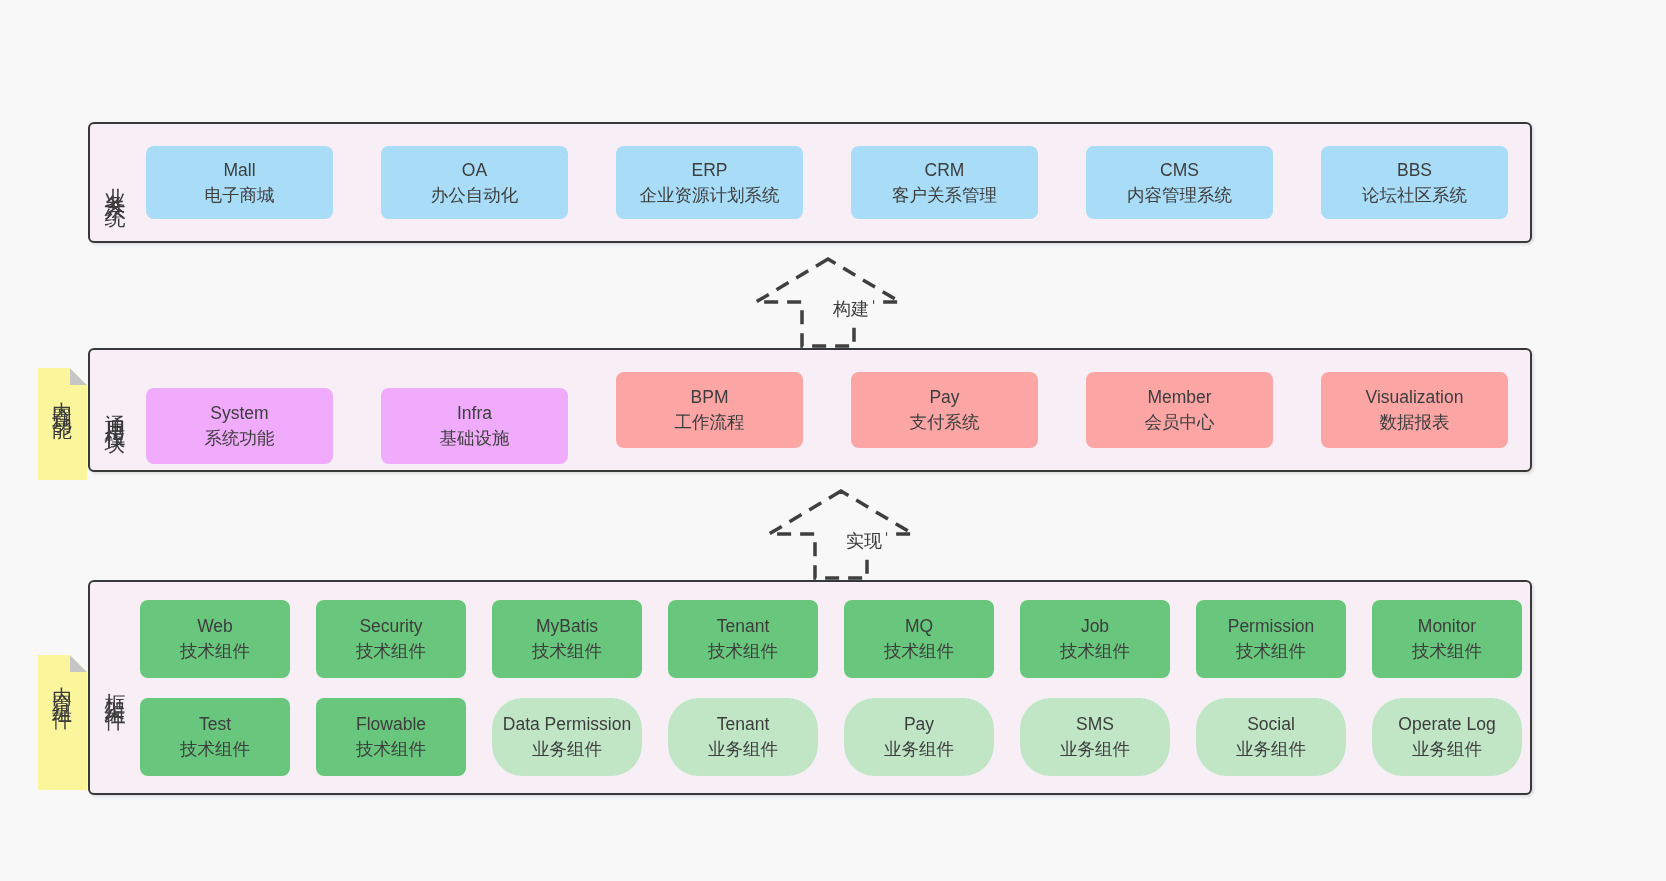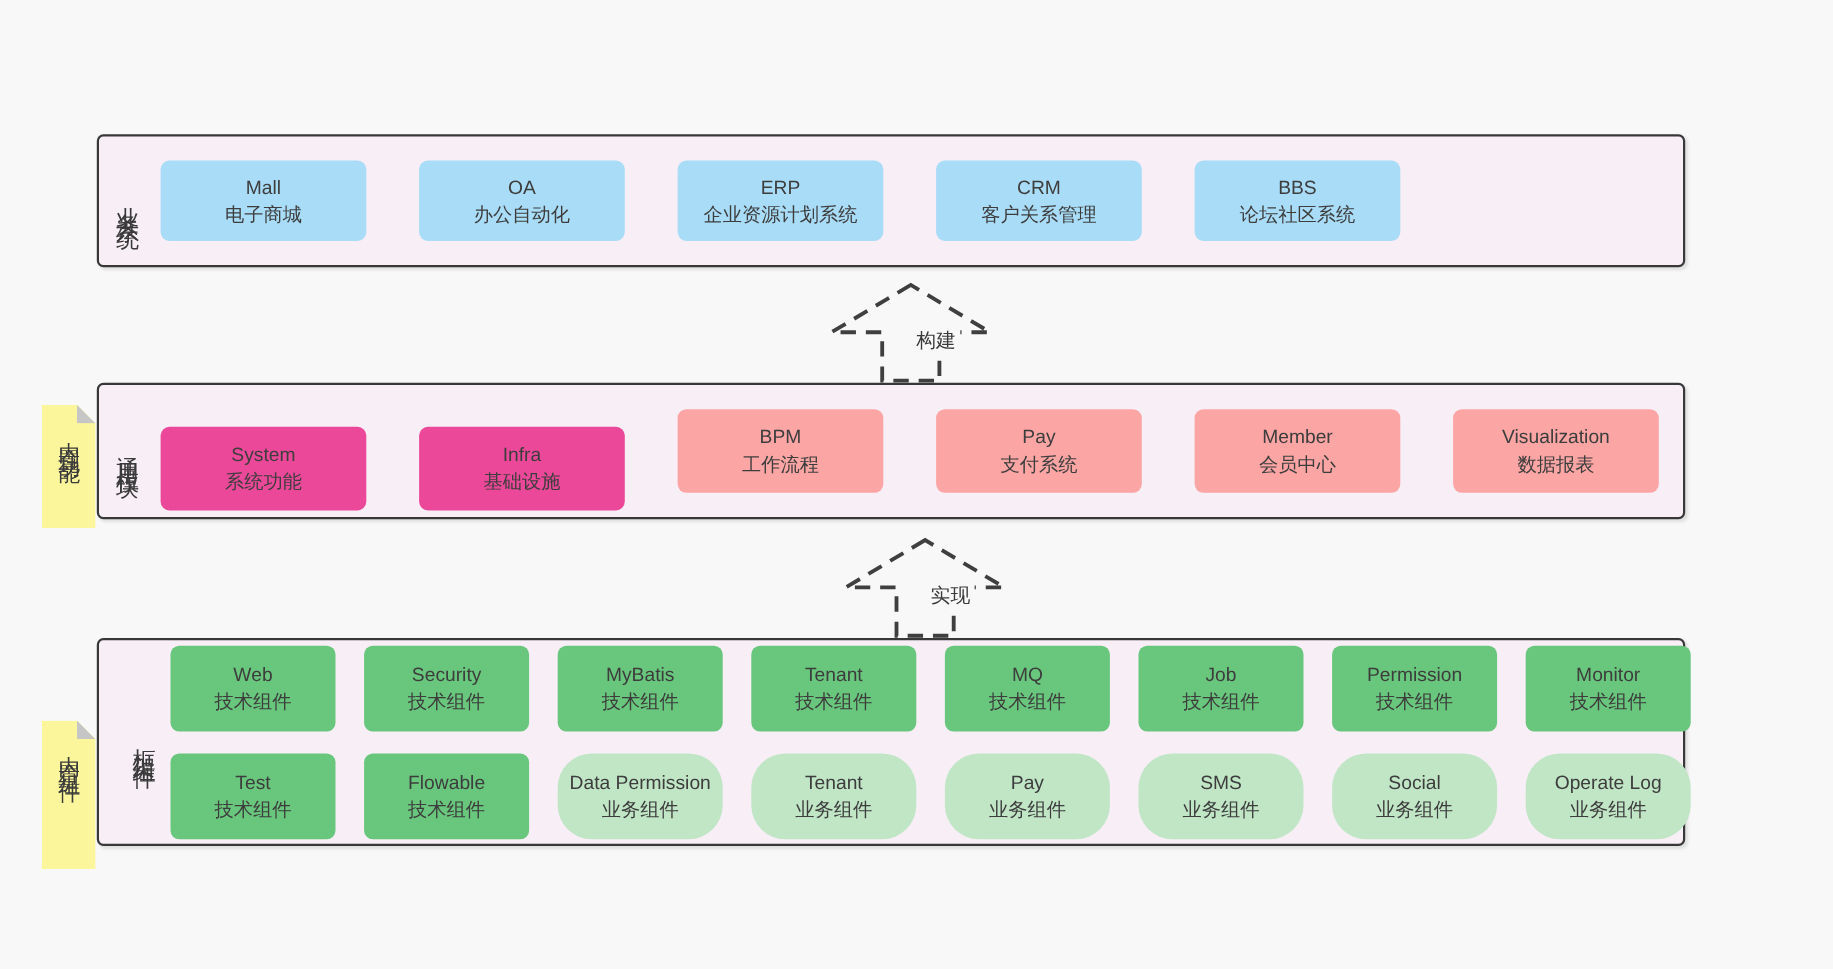--- a/index.html
+++ b/index.html
@@ -10,38 +10,38 @@
     color:#3a3a3a;overflow:hidden;
   }
   .layer{
     position:absolute;left:88px;width:1444px;box-sizing:border-box;
     background:#f7eef6;border:2px solid #383838;border-radius:6px;
     box-shadow:2px 2px 3px rgba(0,0,0,0.10);
     display:flex;align-items:center;
   }
   #layer-business{top:122px;height:121px;}
   #layer-modules{top:348px;height:124px;}
-  #layer-components{top:580px;height:189px;padding-left:15px;}
+  #layer-components{top:580px;height:215px;}
 
   .vlabel-wrap{width:50px;flex:0 0 50px;display:flex;justify-content:center;align-items:center;}
   .vlabel{
     writing-mode:vertical-rl;text-orientation:upright;
     font-size:21px;letter-spacing:6px;color:#3a3a3a;line-height:28px;
   }
 
   .boxes{flex:1;display:flex;gap:48px;padding-left:6px;align-items:center;}
   .box{
     border-radius:8px;box-sizing:border-box;padding:4px 6px;
     display:flex;flex-direction:column;justify-content:center;align-items:center;
     text-align:center;font-size:17.5px;line-height:25px;color:#3d3d3d;
   }
   #layer-business .box{width:187px;height:73px;}
   #layer-modules .box{width:187px;height:76px;}
   .c-blue{background:#a9dcf7;text-align:center;}
-  .c-red{background:#ec4899;margin-top:32px;}
+  .c-red{background:#f0abfc;margin-top:32px;}
   .c-pink{background:#fca5a5;}
   .c-green{background:#68c77c;}
   .c-lightgreen{background:#c0e6c6;border-radius:31px;}
 
   .grid{flex:1;display:flex;flex-direction:column;gap:20px;}
   .grid .row{display:flex;gap:26px;}
   .grid .box{width:150px;height:78px;}
 
   .note{
     position:absolute;left:38px;width:49px;background:#fbf69b;
@@ -87,20 +87,24 @@
     </div>
     <div class="box c-blue">
       <div>ERP</div>
       <div>企业资源计划系统</div>
     </div>
     <div class="box c-blue">
       <div>CRM</div>
       <div>客户关系管理</div>
     </div>
     <div class="box c-blue">
+      <div>CMS</div>
+      <div>内容管理系统</div>
+    </div>
+    <div class="box c-blue">
       <div>BBS</div>
       <div>论坛社区系统</div>
     </div>
   </div>
 </div>
 
 <div class="arrow" id="arrow-build">
   <svg width="150" height="94" viewBox="0 0 150 94">
     <path d="M75 3 L3 46 L49 46 L49 90 L101 90 L101 46 L147 46 Z" fill="none" stroke="#3f3f3f" stroke-width="3.5" stroke-dasharray="14 9"></path>
   </svg>

